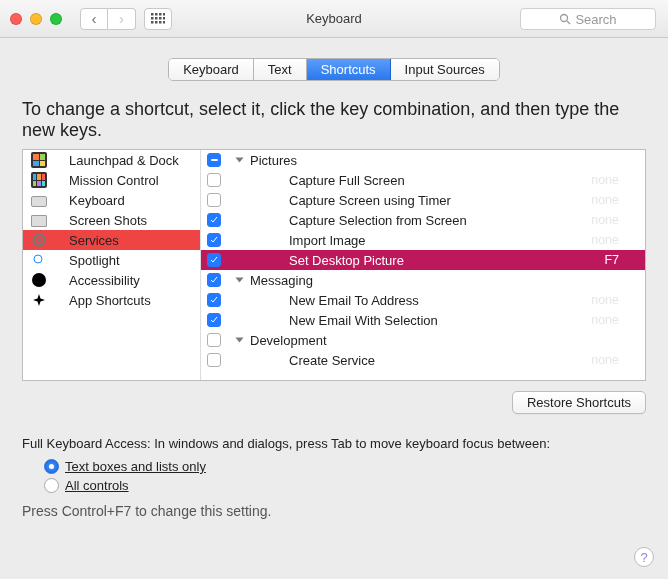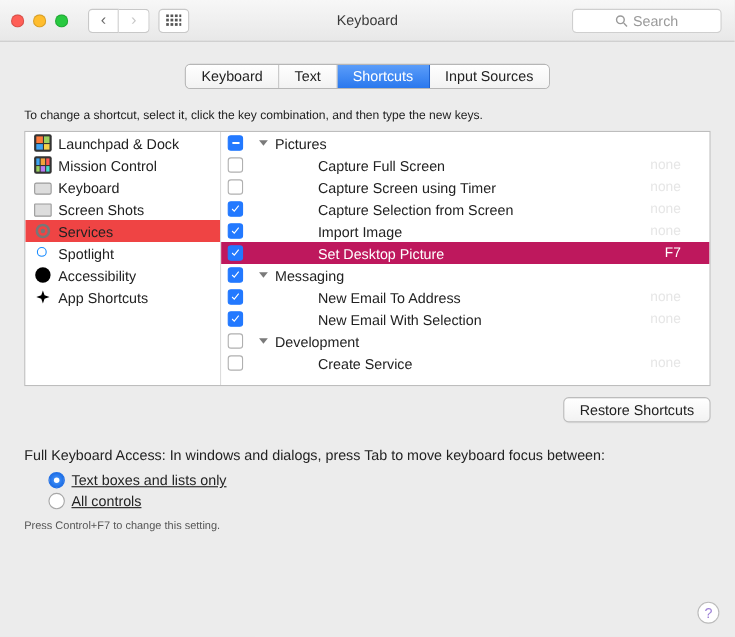--- a/index.html
+++ b/index.html
@@ -20,25 +20,25 @@
 
   .content { padding: 0 22px 12px 22px; }
 
   
   .tabs { display:flex; justify-content:center; margin-top:20px; }
   .tabseg { display:flex; border:1px solid #b6b6b6; border-radius:5px; overflow:hidden; background:#fff;}
   .tab { padding:3px 14px; font-size:13px; background:linear-gradient(#fff,#f2f2f2); border-right:1px solid #b6b6b6; color:#222;}
   .tab:last-child{border-right:none;}
   .tab.active { background:linear-gradient(#5b9df9,#2a78ee); color:#fff; border-right-color:#1e62cf;}
 
-  .hint { margin-top:18px; font-size:11px; color:#222; }
+  .hint { margin-top:18px; font-size:18px; color:#222; }
 
   .panes { display:flex; margin-top:8px; height:232px; border:1px solid #bdbdbd; background:#fff;}
   .left { width:178px; border-right:1px solid #dcdcdc; overflow:hidden;}
-  .cat { display:flex; align-items:center; gap:6px; padding:2px 8px; height:20px;}
+  .cat { display:flex; align-items:center; gap:22px; padding:2px 8px; height:20px;}
   .cat.sel { background:#ef4444; }
   .caticon { width:16px; height:16px; border-radius:2px; display:flex; align-items:center; justify-content:center; font-size:10px; color:#fff; flex-shrink:0;}
   .right { flex:1; overflow:hidden;}
   .row { display:flex; align-items:center; height:20px; padding:0 6px; gap:4px; position:relative;}
   .row.sel { background:#be185d; color:#fff; }
   .cb { width:14px; height:14px; border:1px solid #b0b0b0; border-radius:3px; background:#fff; display:flex; align-items:center; justify-content:center; flex-shrink:0;}
   .cb.on { background:#2379ff; border-color:#2379ff; color:#fff;}
   .cb.mix { background:#2379ff; border-color:#2379ff;}
   .cb.mix::after{content:"";width:7px;height:2px;background:#fff;border-radius:1px;}
   .cb.on svg{width:10px;height:10px;}
@@ -50,21 +50,21 @@
   
   .restore { display:flex; justify-content:flex-end; margin-top:10px;}
   .btn { background:linear-gradient(#fff,#f2f2f2); border:1px solid #bcbcbc; border-radius:5px; padding:3px 14px; font-size:13px; box-shadow:0 1px 0 rgba(0,0,0,.03);}
   
   .fka { margin-top:22px; font-size:13px;}
   .radios { margin:8px 0 0 22px; display:flex; flex-direction:column; gap:4px;}
   .radio { display:flex; align-items:center; gap:6px;text-decoration:underline;}
   .radiodot { width:15px;height:15px;border-radius:50%;border:1px solid #a7a7a7;background:#fff;display:flex;align-items:center;justify-content:center;}
   .radiodot.on{background:radial-gradient(circle,#4a9bff 0%,#1f6fe6 70%);border-color:#1f6fe6;}
   .radiodot.on::after{content:"";width:5px;height:5px;background:#fff;border-radius:50%;}
-  .footnote{margin-top:10px;font-size:10px;color:#555;}
+  .footnote{margin-top:10px;font-size:14px;color:#555;}
   
   .help{position:absolute;right:14px;bottom:12px;width:20px;height:20px;border:1.5px solid #bbb;border-radius:50%;color:#9c7fd6;font-size:13px;display:flex;align-items:center;justify-content:center;background:#fff;}
 </style>
 </head>
 <body>
 
 <div class="titlebar">
   <div class="traffic">
     <div class="dot red"></div>
     <div class="dot yellow"></div>

